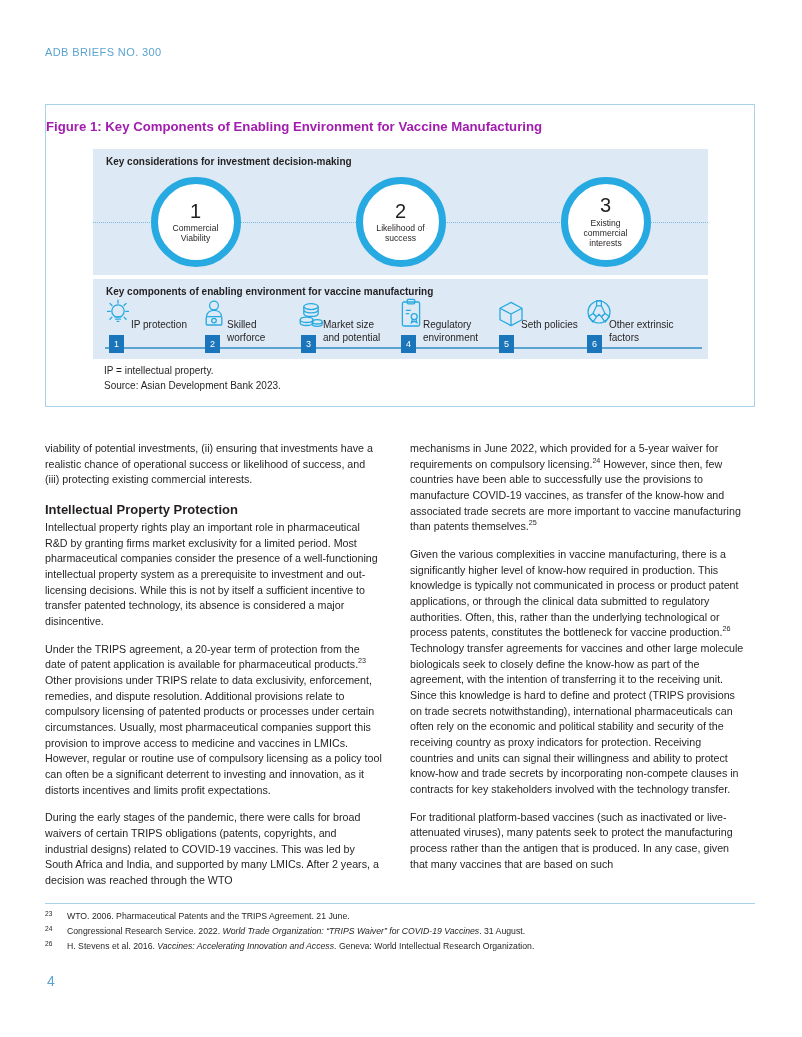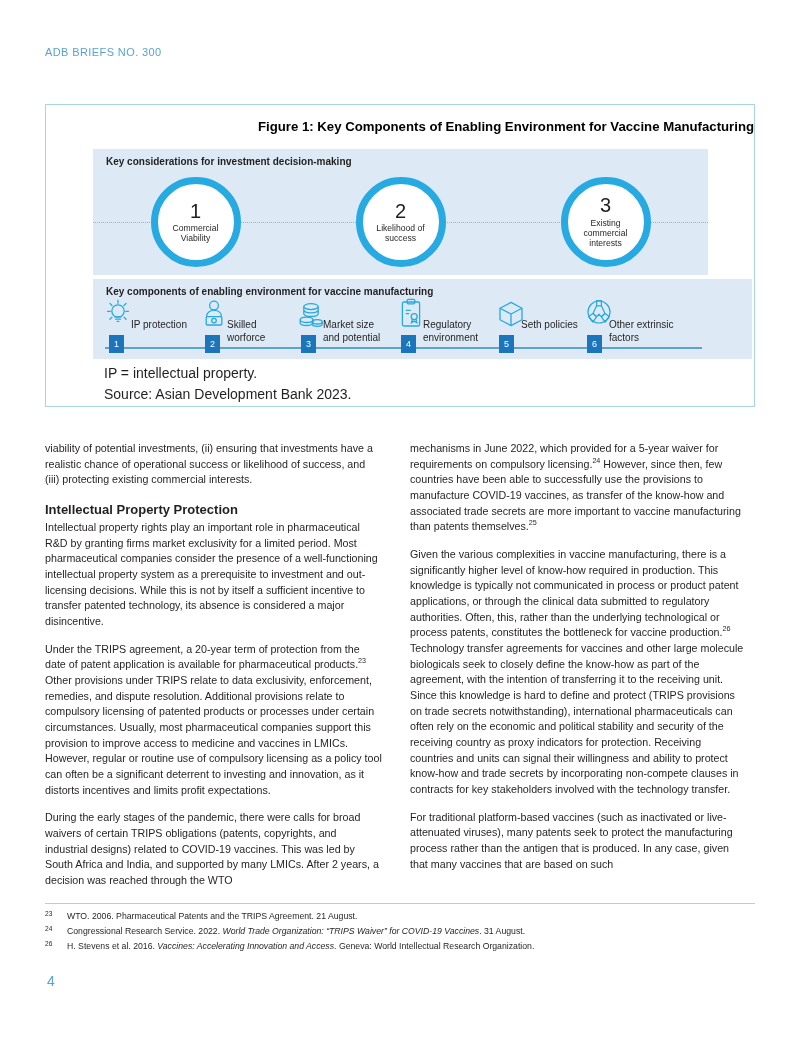--- a/index.html
+++ b/index.html
@@ -43,42 +43,41 @@
     height: 303px;
     border: 1px solid #a9d3e8;
     box-sizing: border-box;
     background: #ffffff;
   }
   .figure-title {
     position: absolute;
     left: 0;
     right: 0;
     top: 14px;
-    text-align: right;
+    text-align: left;
     font-size: 13.2px;
     font-weight: 700;
-    color: #000000;
+    color: #a21caf;
   }
 
   
   .panel {
     position: absolute;
     left: 47px;
     background: #ddeaf5;
   }
   .panel-a {
     top: 44px;
     width: 615px;
     height: 126px;
   }
   .panel-b {
     top: 174px;
     width: 615px;
     height: 80px;
-    padding-left: 44px;
   }
   .panel-label {
     position: absolute;
     left: 13px;
     top: 7px;
     font-size: 10px;
     font-weight: 700;
     color: #231f20;
   }
 
@@ -176,21 +175,21 @@
     color: #231f20;
     line-height: 1.28;
     white-space: pre-line;
   }
 
   
   .fig-note {
     position: absolute;
     left: 58px;
     top: 258px;
-    font-size: 14px;
+    font-size: 10px;
     color: #231f20;
     line-height: 1.52;
   }
 
   
   .col {
     position: absolute;
     top: 441px;
     width: 337px;
     font-size: 10.7px;
@@ -417,20 +416,20 @@
   </div>
 
   <div class="col col-right">
     <p><span>mechanisms in June 2022, which provided for a 5-year waiver for requirements on compulsory licensing.</span><sup>24</sup><span> However, since then, few countries have been able to successfully use the provisions to manufacture COVID-19 vaccines, as transfer of the know-how and associated trade secrets are more important to vaccine manufacturing than patents themselves.</span><sup>25</sup></p>
     <p><span>Given the various complexities in vaccine manufacturing, there is a significantly higher level of know-how required in production. This knowledge is typically not communicated in process or product patent applications, or through the clinical data submitted to regulatory authorities. Often, this, rather than the underlying technological or process patents, constitutes the bottleneck for vaccine production.</span><sup>26</sup><span> Technology transfer agreements for vaccines and other large molecule biologicals seek to closely define the know-how as part of the agreement, with the intention of transferring it to the receiving unit. Since this knowledge is hard to define and protect (TRIPS provisions on trade secrets notwithstanding), international pharmaceuticals can often rely on the economic and political stability and security of the receiving country as proxy indicators for protection. Receiving countries and units can signal their willingness and ability to protect know-how and trade secrets by incorporating non-compete clauses in contracts for key stakeholders involved with the technology transfer.</span></p>
     <p>For traditional platform-based vaccines (such as inactivated or live-attenuated viruses), many patents seek to protect the manufacturing process rather than the antigen that is produced. In any case, given that many vaccines that are based on such</p>
   </div>
 
   <div class="fn-rule"></div>
   <div class="footnotes" id="footnotes">
-      <div class="fn"><span class="fn-num">23</span><span><span>WTO. 2006. Pharmaceutical Patents and the TRIPS Agreement. 21 August.</span></span></div>
+      <div class="fn"><span class="fn-num">23</span><span><span>WTO. 2006. Pharmaceutical Patents and the TRIPS Agreement. 21 June.</span></span></div>
       <div class="fn"><span class="fn-num">24</span><span><span>Congressional Research Service. 2022. </span><i>World Trade Organization: “TRIPS Waiver” for COVID-19 Vaccines</i><span>. 31 August.</span></span></div>
       <div class="fn"><span class="fn-num">26</span><span><span>H. Stevens et al. 2016. </span><i>Vaccines: Accelerating Innovation and Access</i><span>. Geneva: World Intellectual Research Organization.</span></span></div>
     </div>
 
   <div class="page-num">4</div>
 
 </div>
 
 </body></html>

